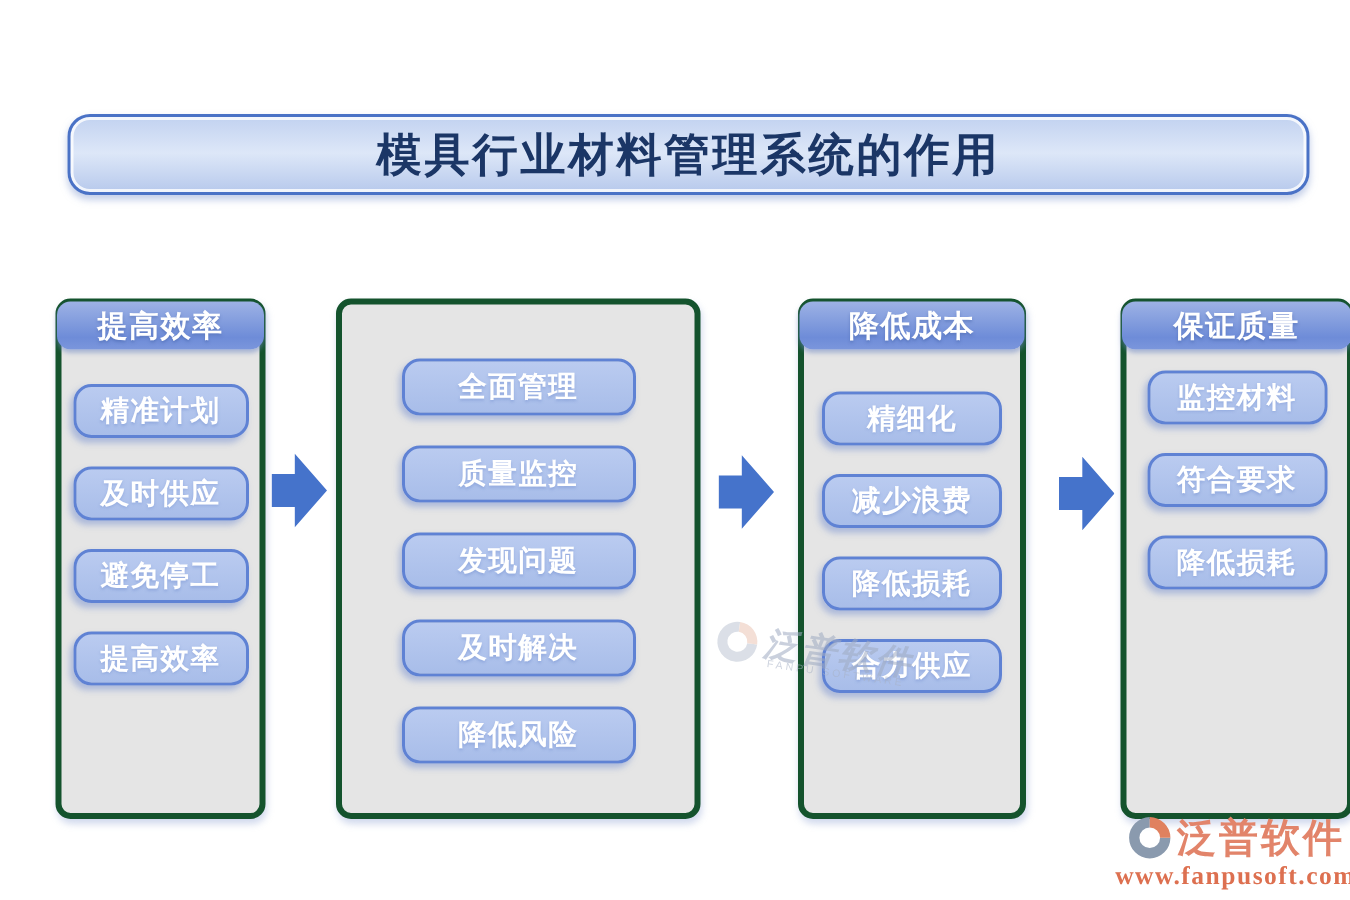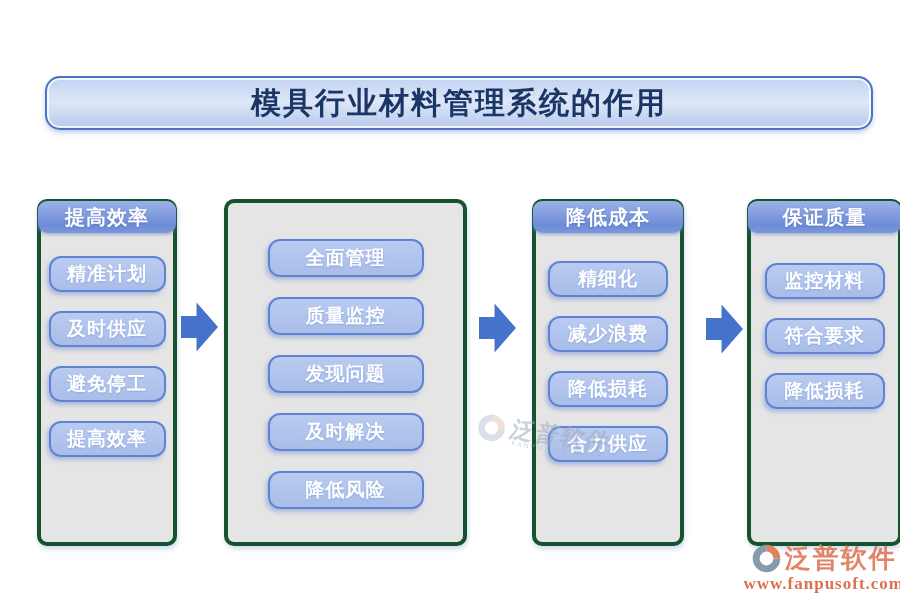--- a/index.html
+++ b/index.html
@@ -28,21 +28,21 @@
         display:flex;flex-direction:column;align-items:center;}
   .pill{background:linear-gradient(180deg,#bacbf0 0%,#a8bde9 100%);
         border:2px solid #5f82d4;border-radius:12px;box-sizing:border-box;
         color:#fff;font-weight:bold;font-size:19px;letter-spacing:1px;
         display:flex;align-items:center;justify-content:center;
         box-shadow:-2px 3px 4px rgba(125,150,210,.55);
         text-shadow:0 1px 2px rgba(100,130,200,.4);}
   #col1{left:25px;width:140px}  #col1 .body{padding-top:21px;gap:19px} #col1 .pill{width:117px;height:36px}
   #col2{left:212px;width:243px} #col2 .body{padding-top:4px;gap:20px} #col2 .pill{width:156px;height:38px}
   #col3{left:520px;width:152px} #col3 .body{padding-top:26px;gap:19px} #col3 .pill{width:120px;height:36px}
-  #col4{left:735px;width:155px} #col4 .body{padding-top:28px;gap:19px} #col4 .pill{width:120px;height:36px}
+  #col4{left:735px;width:155px} #col4 .body{padding-top:12px;gap:19px} #col4 .pill{width:120px;height:36px}
 
   
   .arrow{position:absolute;width:37px;height:52px;background:#4573cb;
          clip-path:polygon(0 29%,42% 29%,42% 3%,100% 50%,42% 97%,42% 71%,0 71%);
          filter:drop-shadow(-2px 3px 2px rgba(130,150,205,.65));}
   #arrow1{left:169px;top:301px} #arrow2{left:467px;top:302px} #arrow3{left:694px;top:303px}
 
   
   #wm{position:absolute;left:464px;top:420px;z-index:3;opacity:.55;
       display:flex;align-items:flex-start;gap:3px;transform:rotate(8deg);}

